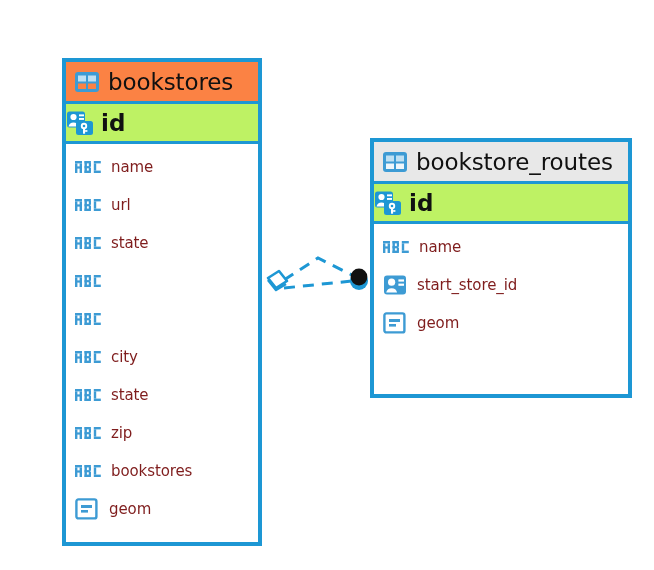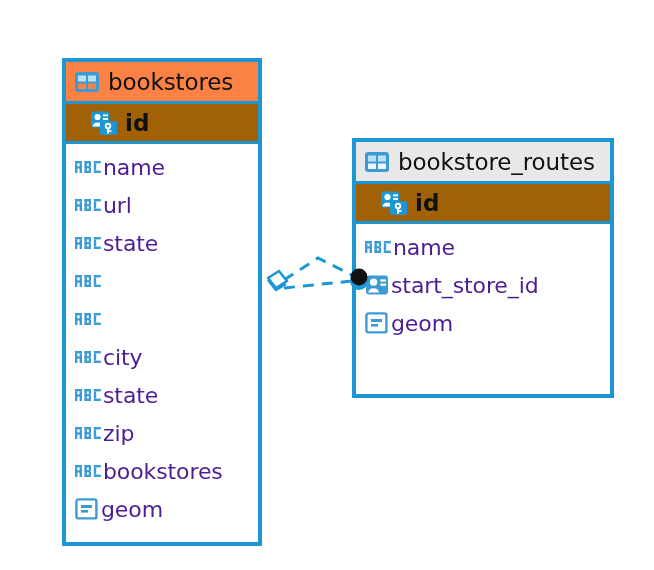--- a/index.html
+++ b/index.html
@@ -39,42 +39,43 @@
     margin-left: 8px;
     white-space: nowrap;
     letter-spacing: -0.1px;
   }
 
   .pk-row {
     display: flex;
     align-items: center;
     box-sizing: border-box;
     height: 40px;
-    padding-left: 24px;
+    padding-left: 0;
     border-bottom: 3px solid #1d97d4;
-    background: #a16207;
+    background: #bef264;
   }
   .pk-label {
     font-size: 23px;
     font-weight: bold;
     color: #111111;
     margin-left: 7px;
     white-space: nowrap;
   }
 
   .fields { padding: 4px 0 3px 0; }
   .field-row {
     display: flex;
     align-items: center;
     height: 38px;
     padding-left: 9px;
   }
   .field-label {
-    font-size: 22px;
-    color: #4c1d95;
+    font-size: 15px;
+    color: #7f1d1d;
+    margin-left: 8px;
     white-space: nowrap;
     letter-spacing: -0.1px;
   }
 
   
   .icon {
     flex: 0 0 auto;
     display: block;
     line-height: 0;
   }
@@ -342,21 +343,21 @@
             <rect x="6" y="8" width="11" height="3" fill="#3d9bd4"></rect>
             <rect x="6" y="13" width="7" height="2.6" fill="#3d9bd4"></rect>
           </svg>
         </span>
         <span class="field-label">geom</span>
       </div>
 
     </div>
   </div>
 
-  <div class="entity" id="entity-bookstore-routes" style="left:352px; top:138px; width:262px; height:260px;">
+  <div class="entity" id="entity-bookstore-routes" style="left:370px; top:138px; width:262px; height:260px;">
 
     <div class="entity-header gray">
       <span class="icon">
         <svg width="26" height="22" viewBox="0 0 26 22">
           <rect x="1" y="1" width="24" height="20" rx="3" ry="3" fill="#3d9bd4"></rect>
           <rect x="4" y="4.5" width="8" height="6" fill="#bfe0f2"></rect>
           <rect x="14" y="4.5" width="8" height="6" fill="#bfe0f2"></rect>
           <rect x="4" y="12.5" width="8" height="5.5" fill="#eef6fb"></rect>
           <rect x="14" y="12.5" width="8" height="5.5" fill="#eef6fb"></rect>
         </svg>

